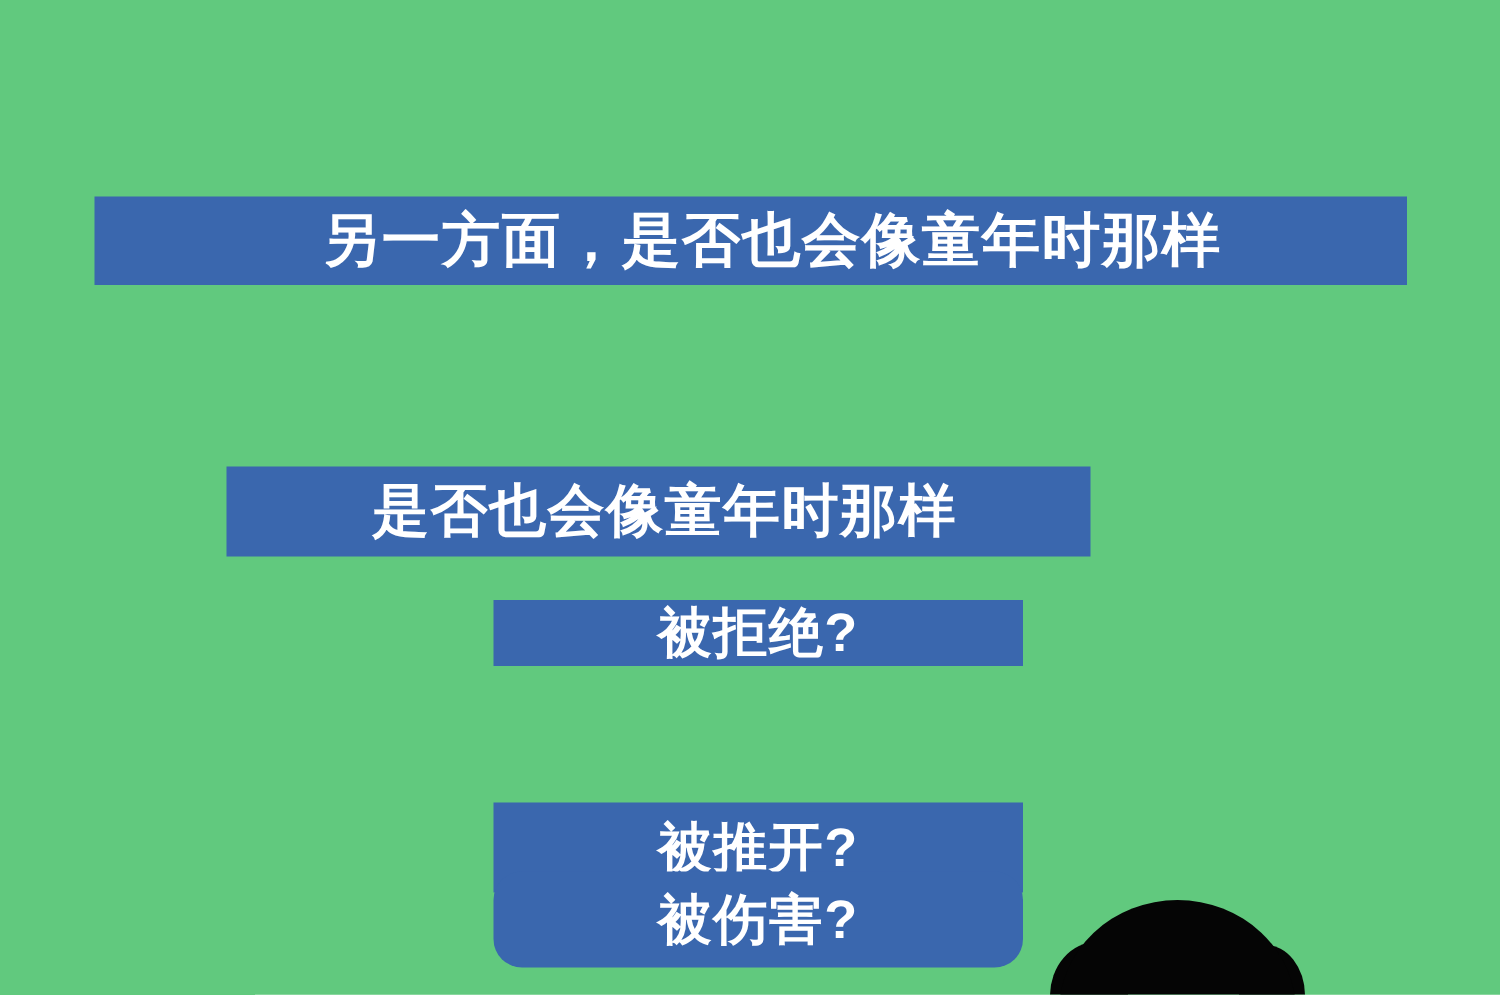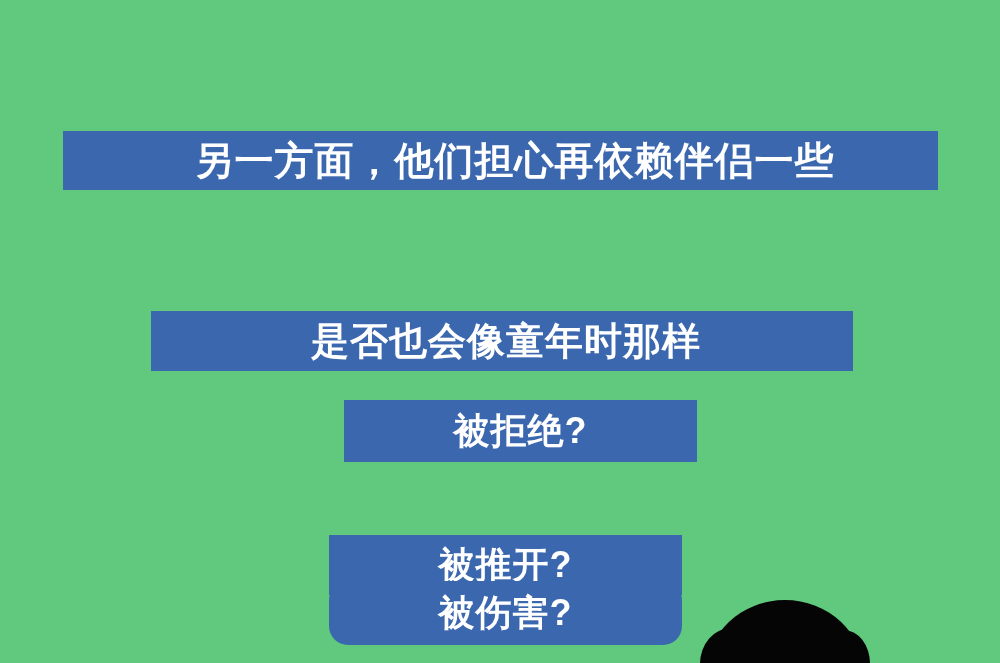--- a/index.html
+++ b/index.html
@@ -43,34 +43,33 @@
     height: 59px;
   }
   #banner-1 .banner-text {
     font-size: 39px;
     padding-left: 28px;
   }
   
   #banner-2 {
     left: 151px;
     top: 311px;
-    width: 702px;
+    width: 576px;
     height: 60px;
   }
   #banner-2 .banner-text {
     font-size: 38px;
     padding-left: 8px;
   }
   
   #banner-3 {
     left: 329px;
     top: 400px;
     width: 353px;
-    height: 62px;
-    margin-left: 15px;
+    height: 44px;
   }
   #banner-4 {
     left: 329px;
     top: 491px;
     width: 353px;
     height: 60px;
     margin-top: 44px;
   }
   #banner-5 {
     left: 329px;
@@ -112,21 +111,21 @@
     background: #050505;
     border-radius: 20% 60% 40% 40% / 30% 60% 40% 40%;
   }
 </style>
 </head>
 <body>
 
 <div id="stage">
 
   <div class="banner" id="banner-1">
-    <span class="banner-text">另一方面，他们担心再依赖伴侣一些</span>
+    <span class="banner-text">另一方面，是否也会像童年时那样</span>
   </div>
 
   <div class="banner" id="banner-2">
     <span class="banner-text">是否也会像童年时那样</span>
   </div>
 
   <div class="banner" id="banner-3">
     <span class="banner-text">被拒绝?</span>
   </div>
 

